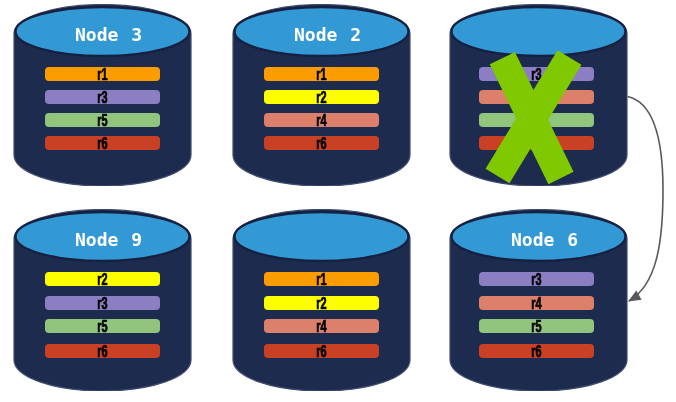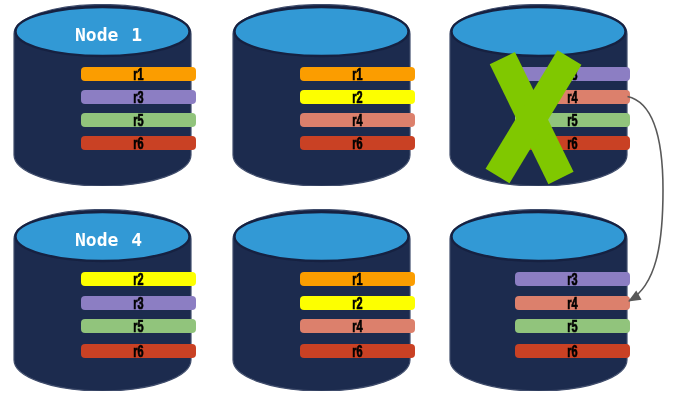--- a/index.html
+++ b/index.html
@@ -5,50 +5,51 @@
   html,body{margin:0;padding:0;background:#ffffff;}
   .stage{position:relative;width:676px;height:402px;background:#ffffff;overflow:hidden;
          font-family:"Liberation Sans",sans-serif;}
   .node{position:absolute;width:179px;height:181px;}
   .node svg.can{position:absolute;left:0;top:0;}
   .node .title{position:absolute;left:6px;top:18px;width:179px;height:26px;line-height:26px;
     text-align:center;color:#fff;font-family:"DejaVu Sans Mono",monospace;
     font-weight:bold;font-size:18px;word-spacing:2px;letter-spacing:0px;}
   .bar{position:absolute;left:32px;width:115px;height:14px;border-radius:4px;
     text-align:center;font-family:"Liberation Sans",sans-serif;font-weight:bold;
-    font-size:11.5px;line-height:14px;color:#000;margin-left:36px;}
+    font-size:11.5px;line-height:14px;color:#000;}
   .bar span{display:inline-block;transform:scale(0.95,1.42);transform-origin:50% 50%;
     -webkit-text-stroke:0.5px #000;}
   .row1 .b0{top:63px}.row1 .b1{top:86px}.row1 .b2{top:109px}.row1 .b3{top:132px}
   .row2 .b0{top:62.5px}.row2 .b1{top:86.6px}.row2 .b2{top:110.2px}.row2 .b3{top:134.8px}
   .c3 .bar{left:30px}
   .overlay{position:absolute;left:0;top:0;}
 </style>
 </head>
 <body>
 
 <div class="stage">
 
   <div class="node row1" style="left:13px;top:4px">
     <svg class="can" width="179" height="182" viewBox="0 0 179 182">
       <path d="M 1 30 A 88.5 29.5 0 0 1 178 30 L 178 151 A 88.5 31 0 0 1 1 151 Z" stroke-width="1.2" stroke="#3F4C6B" style="fill: rgb(28, 43, 78);"></path>
       <ellipse cx="89.5" cy="27.5" rx="87" ry="24.5" stroke-width="2.4" stroke="#162141" style="fill: rgb(50, 153, 213);"></ellipse>
     </svg>
-    <div class="title">Node 1</div>
+    <div class="title">Node 3</div>
     <div class="bar b0" style="background: rgb(251, 157, 0);"><span>r1</span></div>
     <div class="bar b1" style="background: rgb(140, 126, 195);"><span>r3</span></div>
     <div class="bar b2" style="background: rgb(145, 196, 124);"><span>r5</span></div>
     <div class="bar b3" style="background: rgb(201, 65, 36);"><span>r6</span></div>
   </div>
 
   <div class="node row1" style="left:232px;top:4px">
     <svg class="can" width="179" height="182" viewBox="0 0 179 182">
       <path d="M 1 30 A 88.5 29.5 0 0 1 178 30 L 178 151 A 88.5 31 0 0 1 1 151 Z" stroke-width="1.2" stroke="#3F4C6B" style="fill: rgb(28, 43, 78);"></path>
       <ellipse cx="89.5" cy="27.5" rx="87" ry="24.5" stroke-width="2.4" stroke="#162141" style="fill: rgb(50, 153, 213);"></ellipse>
     </svg>
+    <div class="title">Node 2</div>
     <div class="bar b0" style="background: rgb(251, 157, 0);"><span>r1</span></div>
     <div class="bar b1" style="background: rgb(253, 255, 0);"><span>r2</span></div>
     <div class="bar b2" style="background: rgb(220, 128, 108);"><span>r4</span></div>
     <div class="bar b3" style="background: rgb(201, 65, 36);"><span>r6</span></div>
   </div>
 
   <div class="node row1 c3" style="left:449px;top:4px">
     <svg class="can" width="179" height="182" viewBox="0 0 179 182">
       <path d="M 1 30 A 88.5 29.5 0 0 1 178 30 L 178 151 A 88.5 31 0 0 1 1 151 Z" stroke-width="1.2" stroke="#3F4C6B" style="fill: rgb(28, 43, 78);"></path>
       <ellipse cx="89.5" cy="27.5" rx="87" ry="24.5" stroke-width="2.4" stroke="#162141" style="fill: rgb(50, 153, 213);"></ellipse>
@@ -57,21 +58,21 @@
     <div class="bar b1" style="background: rgb(220, 128, 108);"><span>r4</span></div>
     <div class="bar b2" style="background: rgb(145, 196, 124);"><span>r5</span></div>
     <div class="bar b3" style="background: rgb(201, 65, 36);"><span>r6</span></div>
   </div>
 
   <div class="node row2" style="left:13px;top:209px">
     <svg class="can" width="179" height="182" viewBox="0 0 179 182">
       <path d="M 1 30 A 88.5 29.5 0 0 1 178 30 L 178 151 A 88.5 31 0 0 1 1 151 Z" stroke-width="1.2" stroke="#3F4C6B" style="fill: rgb(28, 43, 78);"></path>
       <ellipse cx="89.5" cy="27.5" rx="87" ry="24.5" stroke-width="2.4" stroke="#162141" style="fill: rgb(50, 153, 213);"></ellipse>
     </svg>
-    <div class="title">Node 4</div>
+    <div class="title">Node 9</div>
     <div class="bar b0" style="background: rgb(253, 255, 0);"><span>r2</span></div>
     <div class="bar b1" style="background: rgb(140, 126, 195);"><span>r3</span></div>
     <div class="bar b2" style="background: rgb(145, 196, 124);"><span>r5</span></div>
     <div class="bar b3" style="background: rgb(201, 65, 36);"><span>r6</span></div>
   </div>
 
   <div class="node row2" style="left:232px;top:209px">
     <svg class="can" width="179" height="182" viewBox="0 0 179 182">
       <path d="M 1 30 A 88.5 29.5 0 0 1 178 30 L 178 151 A 88.5 31 0 0 1 1 151 Z" stroke-width="1.2" stroke="#3F4C6B" style="fill: rgb(28, 43, 78);"></path>
       <ellipse cx="89.5" cy="27.5" rx="87" ry="24.5" stroke-width="2.4" stroke="#162141" style="fill: rgb(50, 153, 213);"></ellipse>
@@ -80,20 +81,21 @@
     <div class="bar b1" style="background: rgb(253, 255, 0);"><span>r2</span></div>
     <div class="bar b2" style="background: rgb(220, 128, 108);"><span>r4</span></div>
     <div class="bar b3" style="background: rgb(201, 65, 36);"><span>r6</span></div>
   </div>
 
   <div class="node row2 c3" style="left:449px;top:209px">
     <svg class="can" width="179" height="182" viewBox="0 0 179 182">
       <path d="M 1 30 A 88.5 29.5 0 0 1 178 30 L 178 151 A 88.5 31 0 0 1 1 151 Z" stroke-width="1.2" stroke="#3F4C6B" style="fill: rgb(28, 43, 78);"></path>
       <ellipse cx="89.5" cy="27.5" rx="87" ry="24.5" stroke-width="2.4" stroke="#162141" style="fill: rgb(50, 153, 213);"></ellipse>
     </svg>
+    <div class="title">Node 6</div>
     <div class="bar b0" style="background: rgb(140, 126, 195);"><span>r3</span></div>
     <div class="bar b1" style="background: rgb(220, 128, 108);"><span>r4</span></div>
     <div class="bar b2" style="background: rgb(145, 196, 124);"><span>r5</span></div>
     <div class="bar b3" style="background: rgb(201, 65, 36);"><span>r6</span></div>
   </div>
 
   <svg class="overlay" width="676" height="402" viewBox="0 0 676 402">
     <defs>
       <marker id="ah" viewBox="0 0 12 10" refX="11" refY="5" markerUnits="userSpaceOnUse" markerWidth="16" markerHeight="10.5" orient="auto">
         <path d="M 0 0 L 12 5 L 0 10 z" style="fill: rgb(89, 89, 89);"></path>

